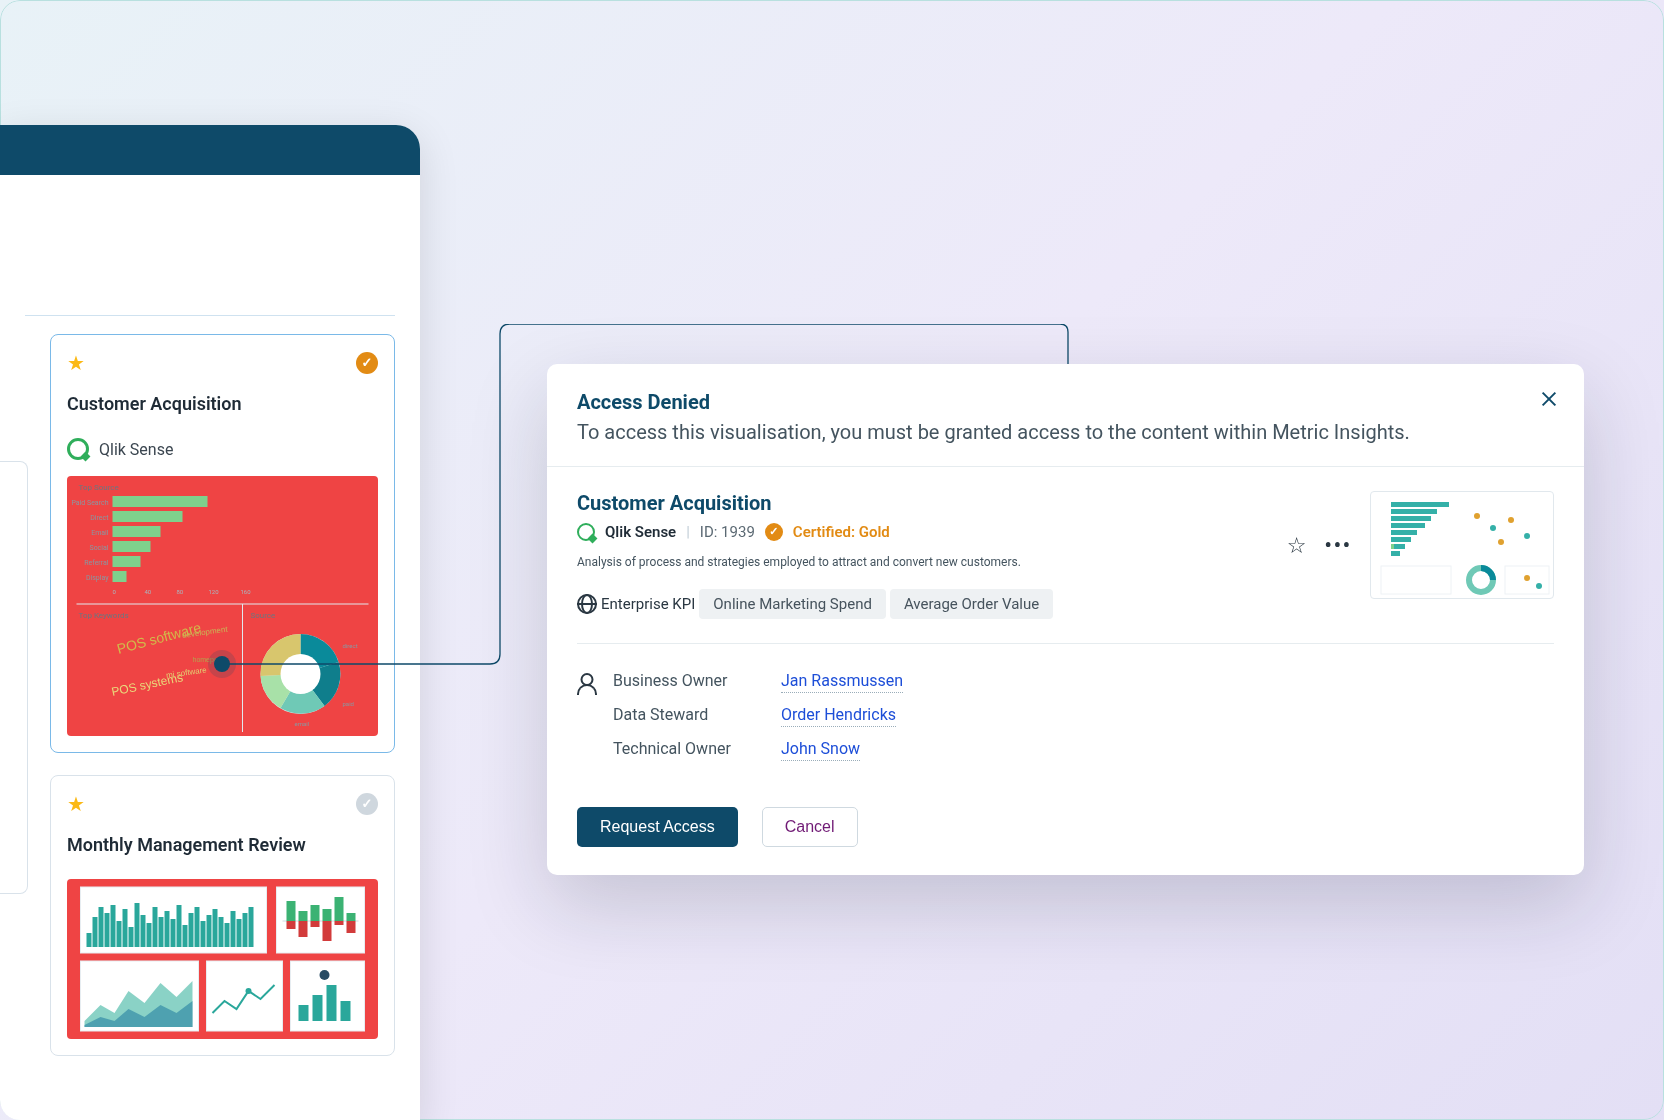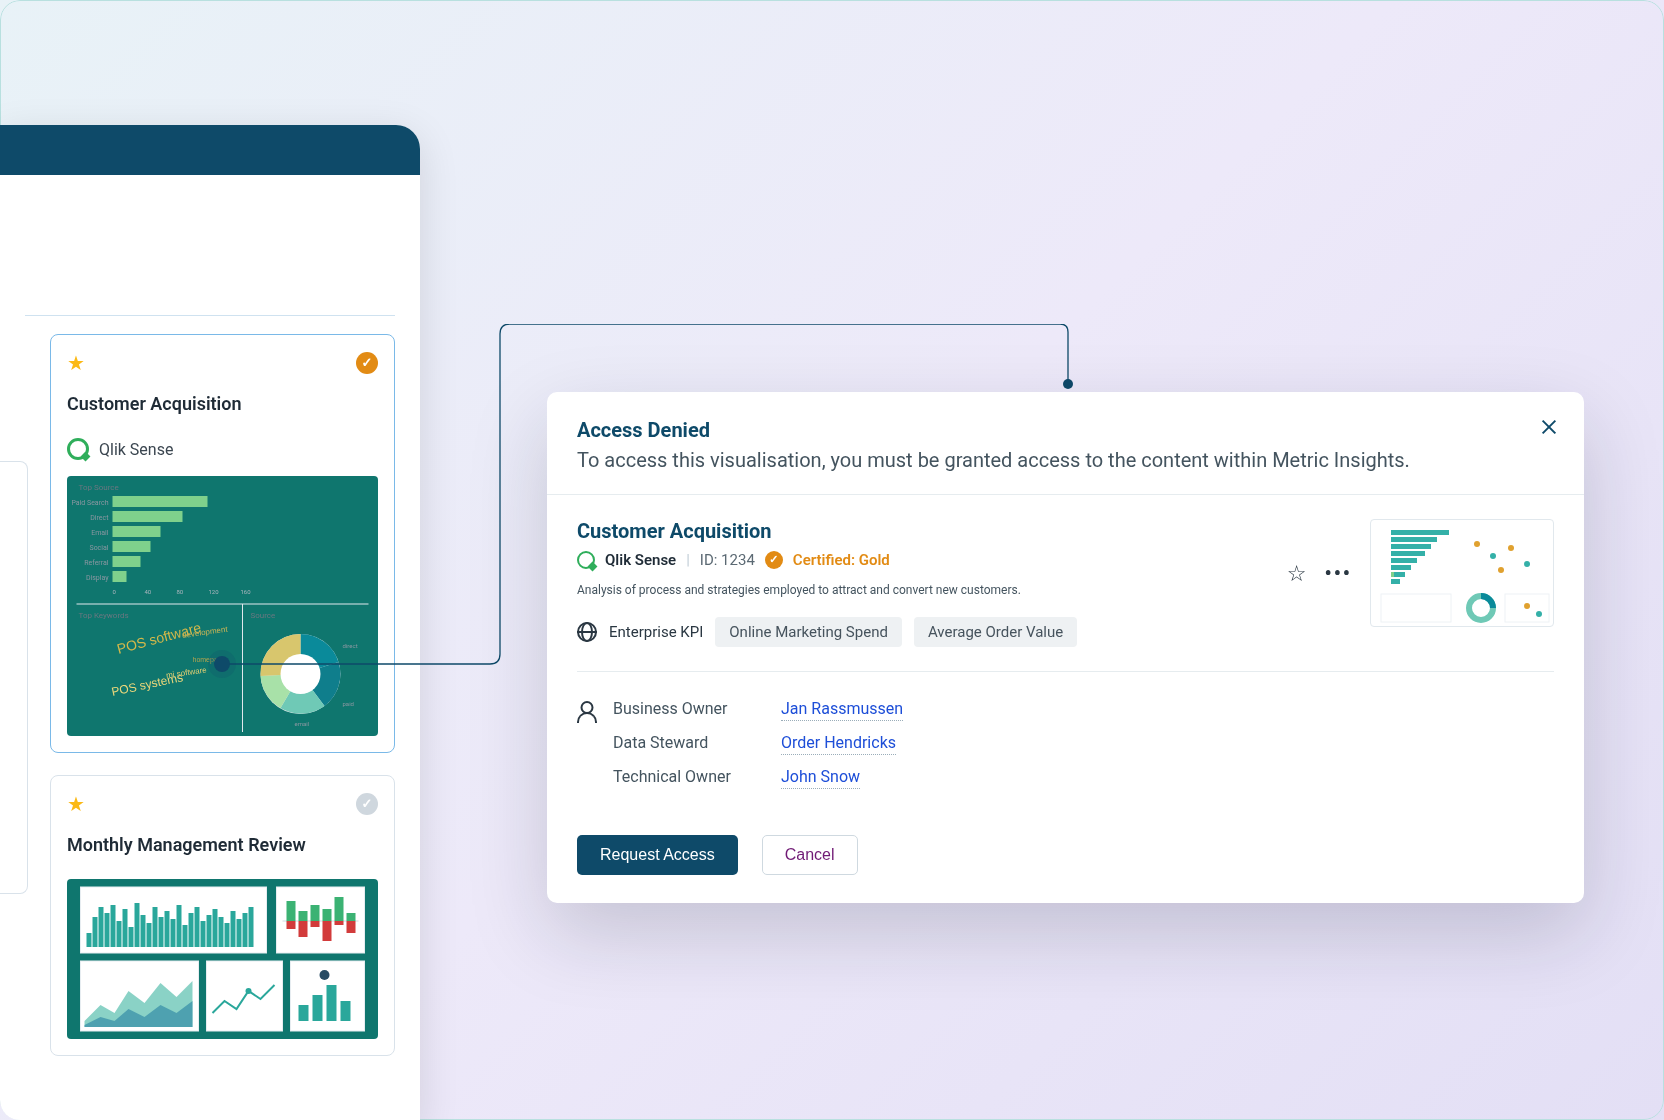--- a/index.html
+++ b/index.html
@@ -56,36 +56,36 @@
   }
   .badge-gray { background:#cfd7de; }
   .card-title { font-size:18px; font-weight:600; color:#1f2b36; margin-bottom:24px; }
   .card-source { display:flex; align-items:center; gap:10px; font-size:16px; color:#3b4650; margin-bottom:16px;}
   .qlik-ic {
     width:22px; height:22px; border:3px solid #2fae5b; border-radius:50%; position:relative;
   }
   .qlik-ic:after { content:""; position:absolute; right:-3px; bottom:-3px; width:7px; height:7px; background:#2fae5b; transform: rotate(45deg); }
   .pdf-ic { width:22px; height:26px; border:2px solid #cc2a2a; border-radius:3px; position:relative; }
   .pdf-ic:before { content:""; position:absolute; right:-1px; top:-1px; width:8px; height:8px; background:#fff; border-left:2px solid #cc2a2a; border-bottom:2px solid #cc2a2a;}
-  .card-thumb { height:260px; background:#0f766e; border-radius:4px; position:relative; overflow:hidden;}
+  .card-thumb { height:260px; background:#ef4444; border-radius:4px; position:relative; overflow:hidden;}
   .thumb-svg { width:100%; height:100%; }
 
   .connector {
     position:absolute;
     pointer-events:none;
   }
   .dot-node {
     position:absolute; width:16px; height:16px; border-radius:50%;
     background:#0e4a69; box-shadow: 0 0 0 6px rgba(14,74,105,0.18);
     transform: translate(-50%,-50%);
   }
 
   .modal {
     position:absolute;
-    left:547px; top:392px;
+    left:547px; top:364px;
     width:1037px;
     background:#fff;
     border-radius:10px;
     box-shadow: 0 30px 80px rgba(20,30,50,0.18);
     overflow:hidden;
   }
   .modal-head {
     padding: 26px 30px 22px;
     border-bottom:1px solid #e6ecef;
     position:relative;
@@ -110,21 +110,21 @@
   .qlik-ic.sm { width:18px; height:18px; border-width:2.5px; }
   .meta-sep { color:#c1cdd6; }
   .meta-src { font-weight:600; color:#1f2b36; }
   .meta-id { color:#5b6973; }
   .cert-badge {
     width:18px; height:18px; border-radius:50%; background:#e28b14; position:relative; display:inline-block;
   }
   .cert-badge:after{ content:"✓"; color:#fff; font-size:11px; font-weight:bold; position:absolute; left:50%; top:50%; transform:translate(-50%,-52%);}
   .cert-text { color:#e28b14; font-weight:600; }
   .desc { font-size:12px; color:#44545f; margin-bottom:20px; }
-  .tag-row { display:flex; align-items:center; gap:12px; font-size:15px; color:#2a3742; }
+  .tag-row { display:flex; align-items:center; gap:4px; font-size:15px; color:#2a3742; }
   .globe-ic { width:20px; height:20px; border-radius:50%; border:2px solid #2a3742; position:relative;}
   .globe-ic:before{content:""; position:absolute; left:-2px; right:-2px; top:50%; height:2px; background:#2a3742; transform:translateY(-50%);}
   .globe-ic:after{content:""; position:absolute; top:-2px; bottom:-2px; left:50%; width:8px; border:2px solid #2a3742; border-radius:50%; transform:translateX(-50%);}
   .chip { background:#eef1f3; color:#46535d; padding:6px 14px; border-radius:4px; font-size:15px; }
 
   .actions { display:flex; flex-direction:column; gap:6px; align-items:flex-end; }
   .action-row { display:flex; gap:18px; align-items:center; }
   .star-o { font-size:22px; color:#2a3742; cursor:pointer; }
   .more-ic { font-size:20px; color:#2a3742; letter-spacing:2px; cursor:pointer; font-weight:bold;}
 
@@ -323,21 +323,21 @@
       <div class="close-x"></div>
     </div>
     <div class="modal-body">
       <div class="mb-top">
         <div class="mb-info">
           <h3>Customer Acquisition</h3>
           <div class="meta-row">
             <span class="qlik-ic sm"></span>
             <span class="meta-src">Qlik Sense</span>
             <span class="meta-sep">|</span>
-            <span class="meta-id">ID: 1234</span>
+            <span class="meta-id">ID: 1939</span>
             <span class="cert-badge"></span>
             <span class="cert-text">Certified: Gold</span>
           </div>
           <div class="desc">Analysis of process and strategies employed to attract and convert new customers.</div>
           <div class="tag-row">
             <span class="globe-ic"></span>
             <span>Enterprise KPI</span>
             <span class="chip">Online Marketing Spend</span>
             <span class="chip">Average Order Value</span>
           </div>

